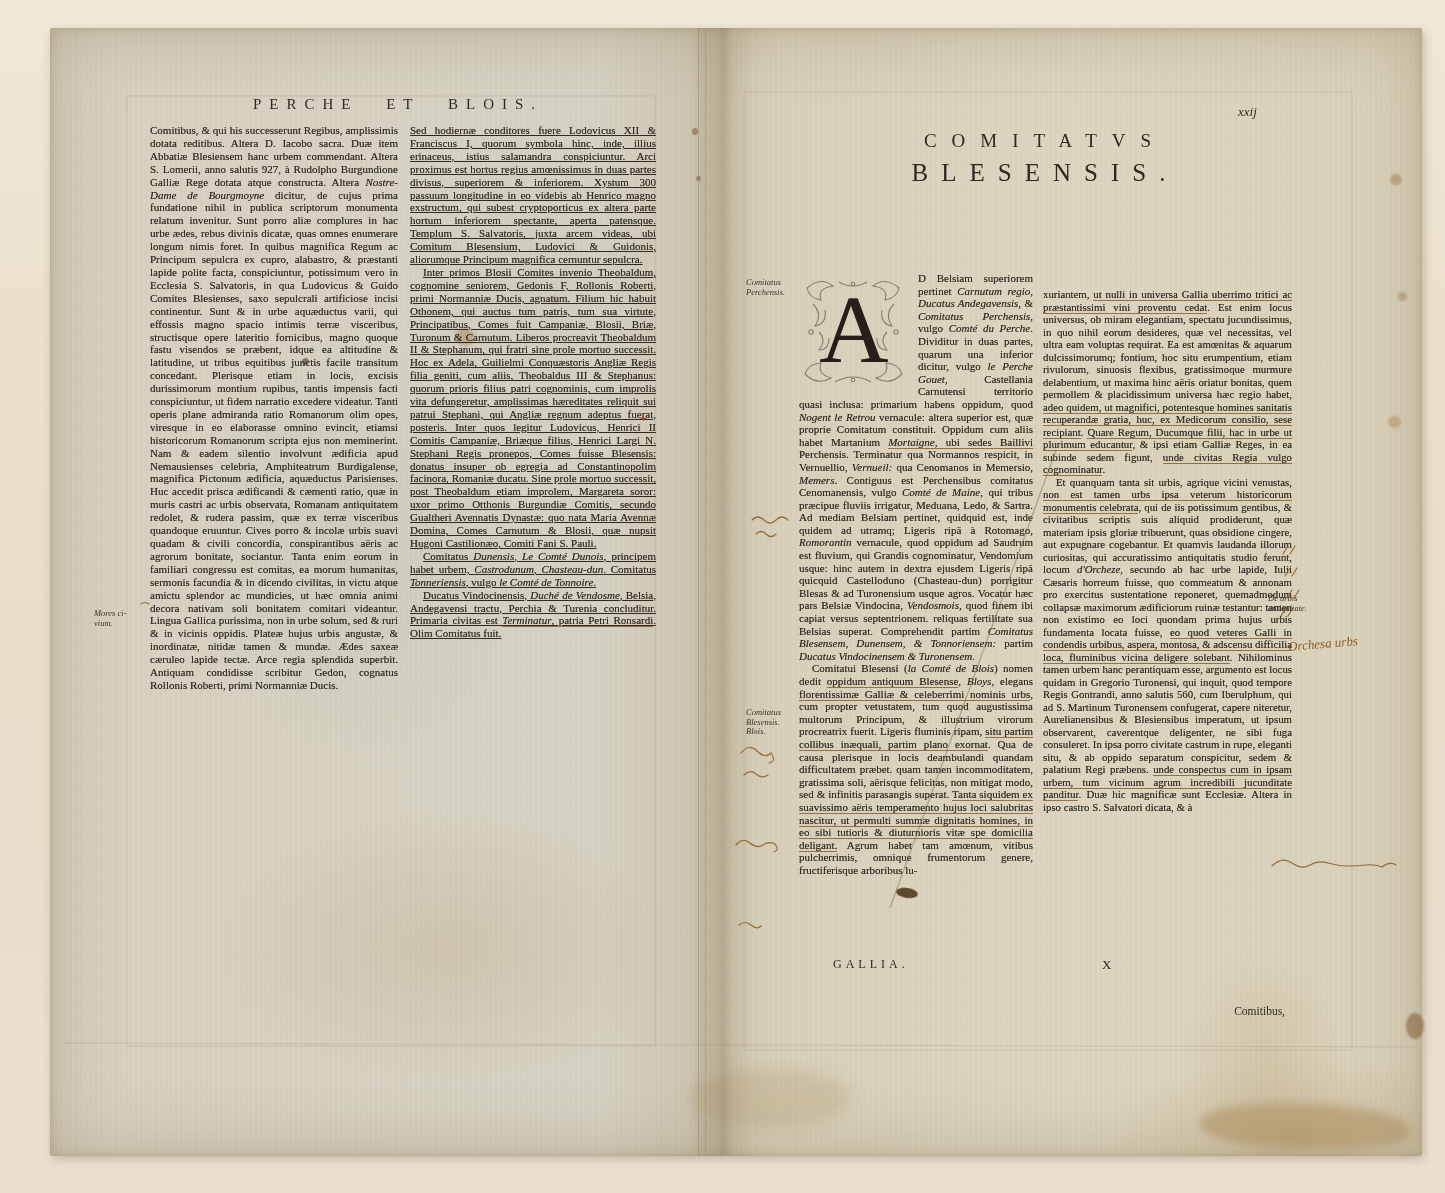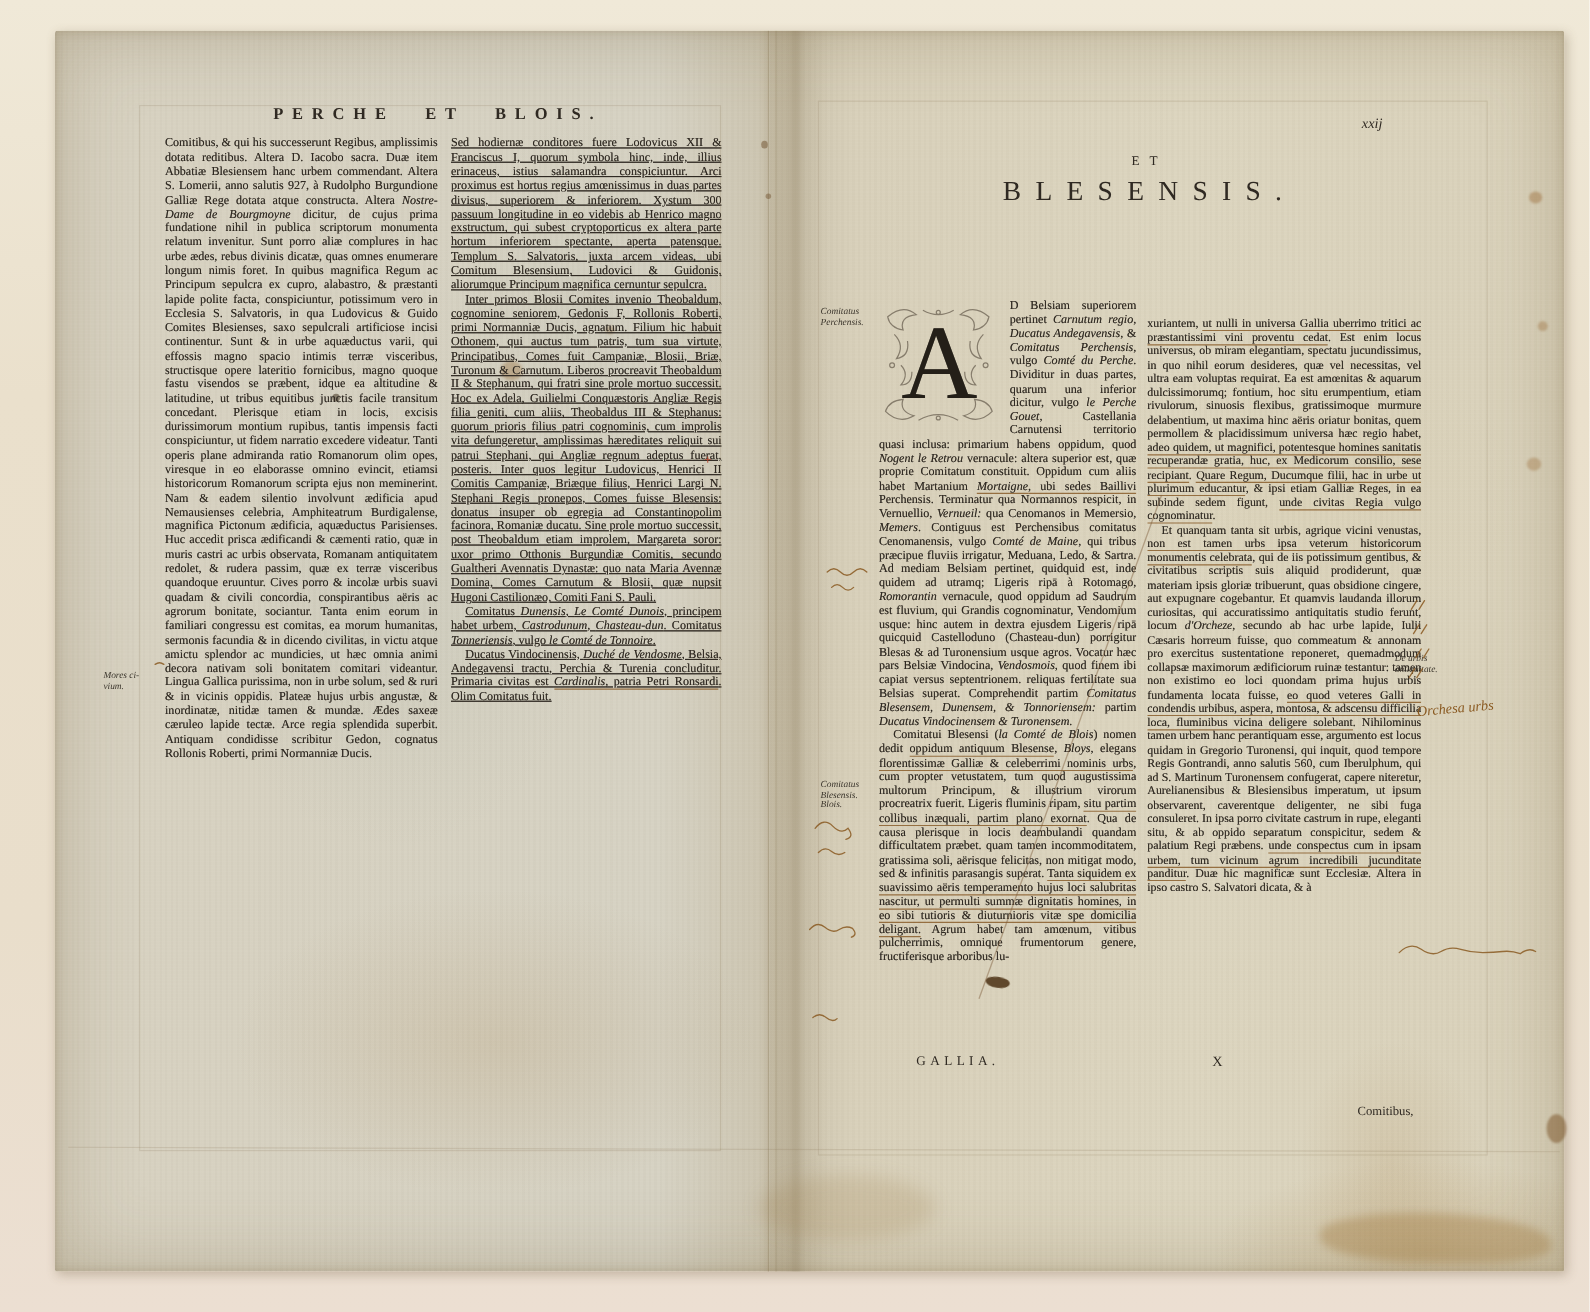--- a/index.html
+++ b/index.html
@@ -34,21 +34,21 @@
   .inkblot{position:absolute;background:#503619;border-radius:50%;filter:blur(.4px);opacity:.88;}
 
   .page-text{position:absolute;font-size:11px;line-height:12.9px;text-align:justify;overflow:hidden;
     text-shadow:0 0 .4px rgba(47,41,34,.6);}
   .para{margin:0;text-align:justify;}
   .para + .para{text-indent:13px;}
   .it{font-style:italic;}
   .un{border-bottom:1.2px solid rgba(133,86,34,.8);}
 
   .running-title{position:absolute;left:148px;top:96px;width:500px;text-align:center;
-    font-size:15px;letter-spacing:8px;word-spacing:16px;white-space:nowrap;font-weight:bold;}
+    font-size:15px;letter-spacing:8px;word-spacing:16px;white-space:nowrap;}
   .margin-note{position:absolute;font-style:italic;font-size:8.5px;line-height:9.5px;white-space:pre-line;color:#3a342b;}
   .page-number{position:absolute;left:1238px;top:104px;font-style:italic;font-size:13px;}
 
   .title-block{position:absolute;left:795px;top:130px;width:500px;text-align:center;}
   .title-l1{font-size:19px;letter-spacing:15px;white-space:nowrap;}
   .title-l2{font-size:33px;letter-spacing:11px;margin-top:4px;white-space:nowrap;}
   .title-l3{font-size:12px;letter-spacing:9px;margin-top:9px;}
   .title-l4{font-size:25px;letter-spacing:13px;margin-top:7px;white-space:nowrap;}
 
   .dropcap{float:left;width:110px;height:116px;margin:2px 9px 2px 0;position:relative;}
@@ -89,29 +89,29 @@
   <div class="running-title">PERCHE ET BLOIS.</div>
   <div class="margin-note" style="left:94px;top:589px;width:50px;margin-top:20px;">Mores ci-
 vium.</div>
   <div class="page-text" style="left:150px;top:124px;width:248px;height:730px;">
       <p class="para"><span class="">Comitibus, &amp; qui his successerunt Regibus, amplissimis dotata reditibus. Altera D. Iacobo sacra. Duæ item Abbatiæ Blesiensem hanc urbem commendant. Altera S. Lomerii, anno salutis 927, à Rudolpho Burgundione Galliæ Rege dotata atque constructa. Altera </span><span class="it ">Nostre-Dame de Bourgmoyne</span><span class=""> dicitur, de cujus prima fundatione nihil in publica scriptorum monumenta relatum invenitur. Sunt porro aliæ complures in hac urbe ædes, rebus divinis dicatæ, quas omnes enumerare longum nimis foret. In quibus magnifica Regum ac Principum sepulcra ex cupro, alabastro, &amp; præstanti lapide polite facta, conspiciuntur, potissimum vero in Ecclesia S. Salvatoris, in qua Ludovicus &amp; Guido Comites Blesienses, saxo sepulcrali artificiose incisi continentur. Sunt &amp; in urbe aquæductus varii, qui effossis magno spacio intimis terræ visceribus, structisque opere lateritio fornicibus, magno quoque fastu visendos se præbent, idque ea altitudine &amp; latitudine, ut tribus equitibus junctis facile transitum concedant. Plerisque etiam in locis, excisis durissimorum montium rupibus, tantis impensis facti conspiciuntur, ut fidem narratio excedere videatur. Tanti operis plane admiranda ratio Romanorum olim opes, viresque in eo elaborasse omnino evincit, etiamsi historicorum Romanorum scripta ejus non meminerint. Nam &amp; eadem silentio involvunt ædificia apud Nemausienses celebria, Amphiteatrum Burdigalense, magnifica Pictonum ædificia, aquæductus Parisienses. Huc accedit prisca ædificandi &amp; cæmenti ratio, quæ in muris castri ac urbis observata, Romanam antiquitatem redolet, &amp; rudera passim, quæ ex terræ visceribus quandoque eruuntur. Cives porro &amp; incolæ urbis suavi quadam &amp; civili concordia, conspirantibus aëris ac agrorum bonitate, sociantur. Tanta enim eorum in familiari congressu est comitas, ea morum humanitas, sermonis facundia &amp; in dicendo civilitas, in victu atque amictu splendor ac mundicies, ut hæc omnia animi decora nativam soli bonitatem comitari videantur. Lingua Gallica purissima, non in urbe solum, sed &amp; ruri &amp; in vicinis oppidis. Plateæ hujus urbis angustæ, &amp; inordinatæ, nitidæ tamen &amp; mundæ. Ædes saxeæ cæruleo lapide tectæ. Arce regia splendida superbit. Antiquam condidisse scribitur Gedon, cognatus Rollonis Roberti, primi Normanniæ Ducis.</span></p>
     </div>
   <div class="page-text" style="left:410px;top:124px;width:246px;height:740px;text-decoration:underline;">
       <p class="para"><span class="">Sed hodiernæ conditores fuere Lodovicus XII &amp; Franciscus I, quorum symbola hinc, inde, illius erinaceus, istius salamandra conspiciuntur. Arci proximus est hortus regius amœnissimus in duas partes divisus, superiorem &amp; inferiorem. Xystum 300 passuum longitudine in eo videbis ab Henrico magno exstructum, qui subest cryptoporticus ex altera parte hortum inferiorem spectante, aperta patensque. Templum S. Salvatoris, juxta arcem videas, ubi Comitum Blesensium, Ludovici &amp; Guidonis, aliorumque Principum magnifica cernuntur sepulcra.</span></p>
       <p class="para"><span class="">Inter primos Blosii Comites invenio Theobaldum, cognomine seniorem, Gedonis F, Rollonis Roberti, primi Normanniæ Ducis, agnatum. Filium hic habuit Othonem, qui auctus tum patris, tum sua virtute, Principatibus, Comes fuit Campaniæ, Blosii, Briæ, Turonum &amp; Carnutum. Liberos procreavit Theobaldum II &amp; Stephanum, qui fratri sine prole mortuo successit. Hoc ex Adela, Guilielmi Conquæstoris Angliæ Regis filia geniti, cum aliis, Theobaldus III &amp; Stephanus: quorum prioris filius patri cognominis, cum improlis vita defungeretur, amplissimas hæreditates reliquit sui patrui Stephani, qui Angliæ regnum adeptus fuerat, posteris. Inter quos legitur Ludovicus, Henrici II Comitis Campaniæ, Briæque filius, Henrici Largi N. Stephani Regis pronepos, Comes fuisse Blesensis: donatus insuper ob egregia ad Constantinopolim facinora, Romaniæ ducatu. Sine prole mortuo successit, post Theobaldum etiam improlem, Margareta soror: uxor primo Otthonis Burgundiæ Comitis, secundo Gualtheri Avennatis Dynastæ: quo nata Maria Avennæ Domina, Comes Carnutum &amp; Blosii, quæ nupsit Hugoni Castilionæo, Comiti Fani S. Pauli.</span></p>
       <p class="para"><span class="">Comitatus </span><span class="it ">Dunensis</span><span class="">, </span><span class="it ">Le Comté Dunois</span><span class="">, principem habet urbem, </span><span class="it ">Castrodunum</span><span class="">, </span><span class="it ">Chasteau-dun</span><span class="">. Comitatus </span><span class="it ">Tonneriensis</span><span class="">, vulgo </span><span class="it ">le Comté de Tonnoire</span><span class="">.</span></p>
-      <p class="para"><span class="">Ducatus Vindocinensis, </span><span class="it ">Duché de Vendosme</span><span class="">, Belsia, Andegavensi tractu, Perchia &amp; Turenia concluditur. Primaria civitas est </span><span class="it un">Cardinalis</span><span class="un">, patria Petri Ronsardi</span><span class="">. Olim Comitatus fuit.</span></p>
+      <p class="para"><span class="">Ducatus Vindocinensis, </span><span class="it ">Duché de Vendosme</span><span class="">, Belsia, Andegavensi tractu, Perchia &amp; Turenia concluditur. Primaria civitas est </span><span class="it un">Terminatur</span><span class="un">, patria Petri Ronsardi</span><span class="">. Olim Comitatus fuit.</span></p>
     </div>
   <span class="plus-mark">+</span>
 </div>
 
 <div>
   <div class="page-number">xxij</div>
   <div class="title-block">
-    <div class="title-l3">ET</div>
+    <div class="title-l1">COMITATVS</div>
     <div class="title-l4">BLESENSIS.</div>
   </div>
 
   <div class="margin-note" style="left:746px;top:278px;width:52px;">Comitatus
 Perchensis.</div>
   <div class="margin-note" style="left:746px;top:708px;width:52px;">Comitatus
 Blesensis.
 Blois.</div>
   <div class="margin-note" style="left:1268px;top:594px;width:62px;">De urbis
 antiquitate.</div>

